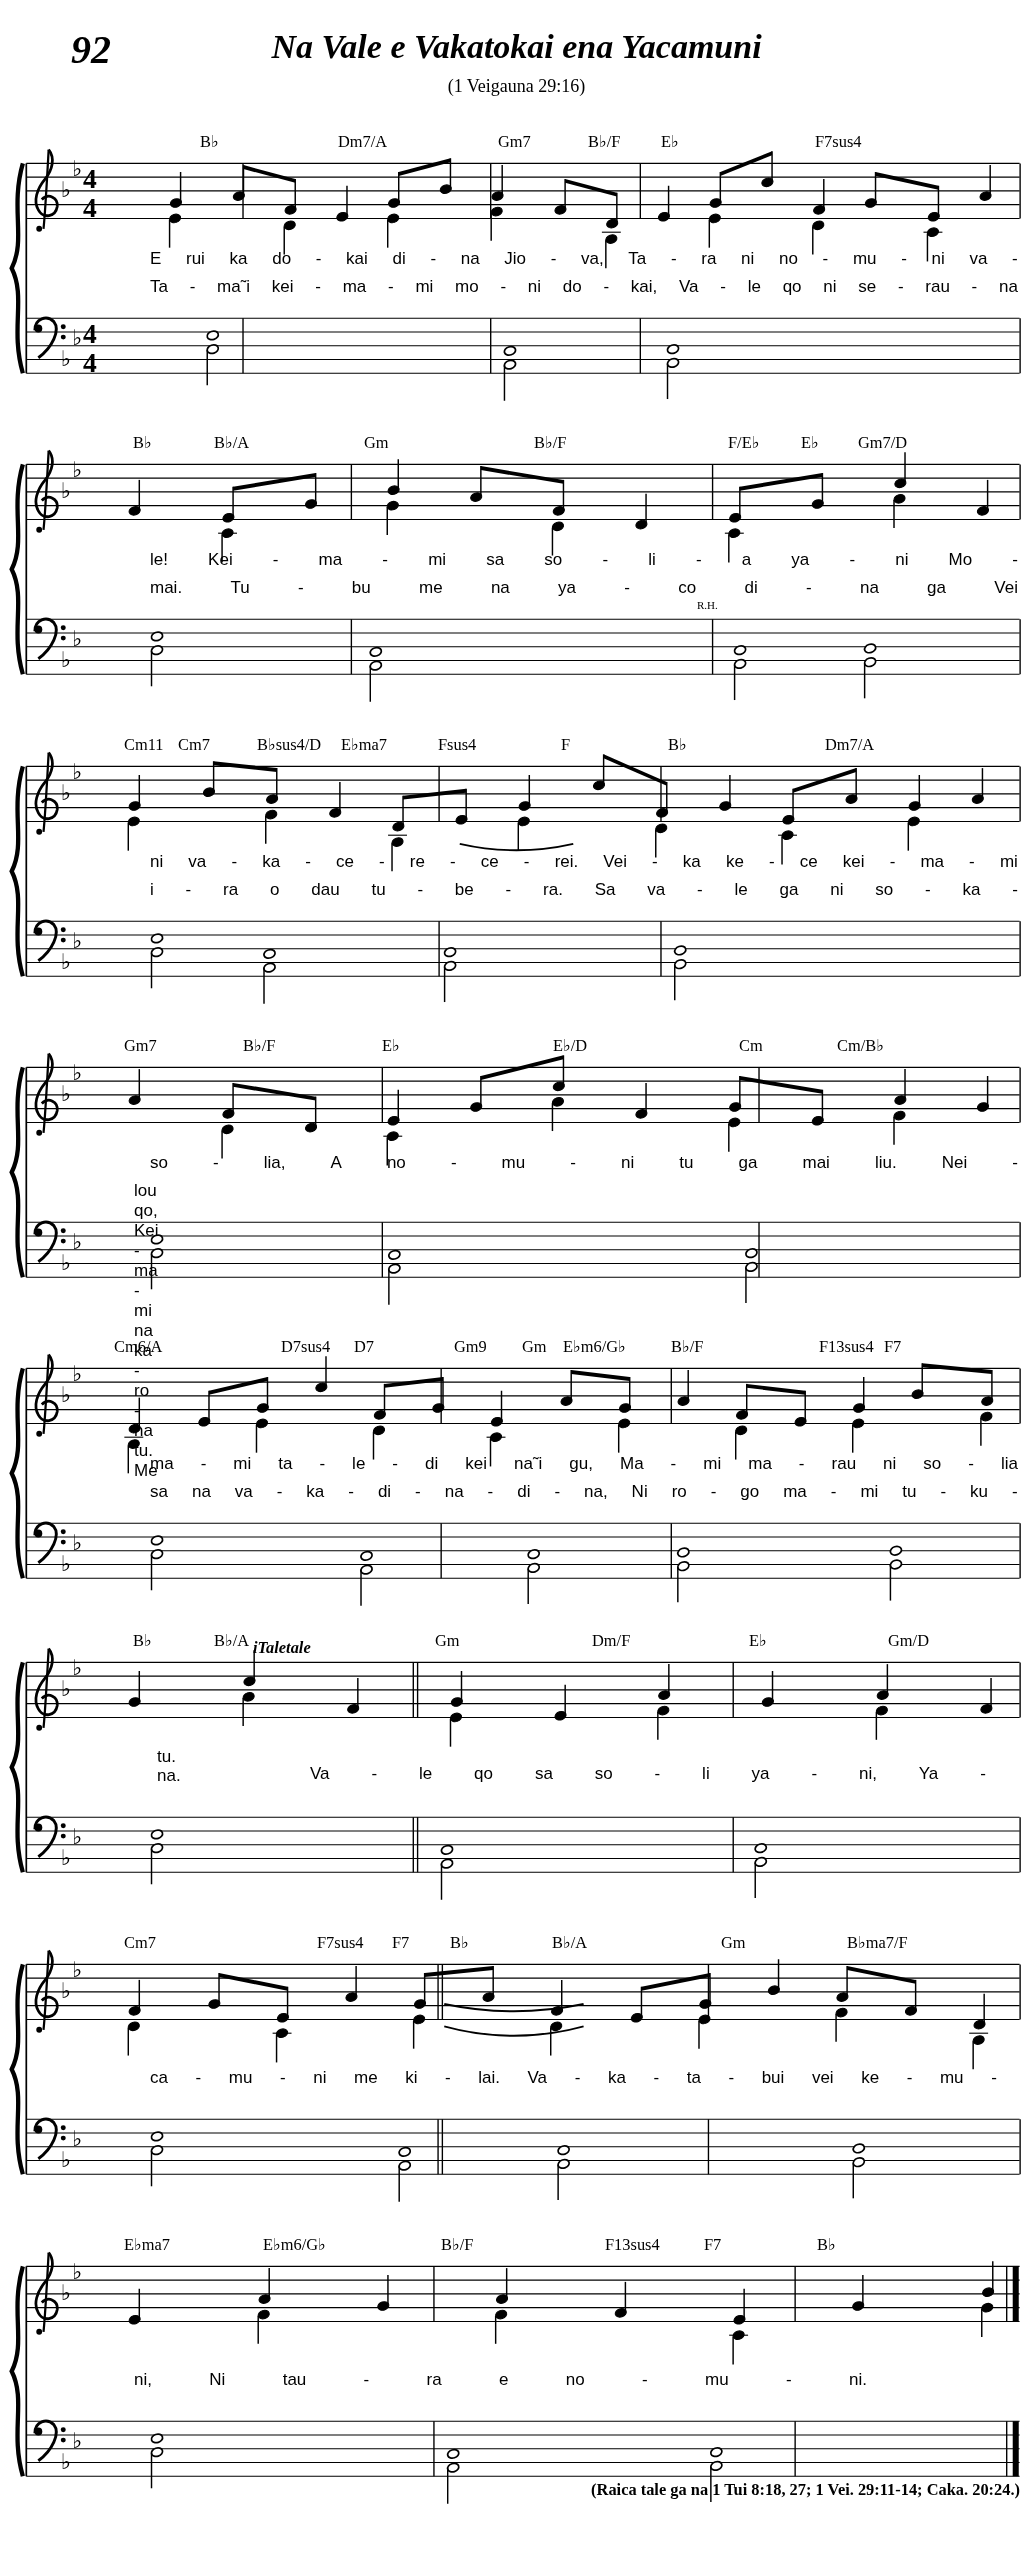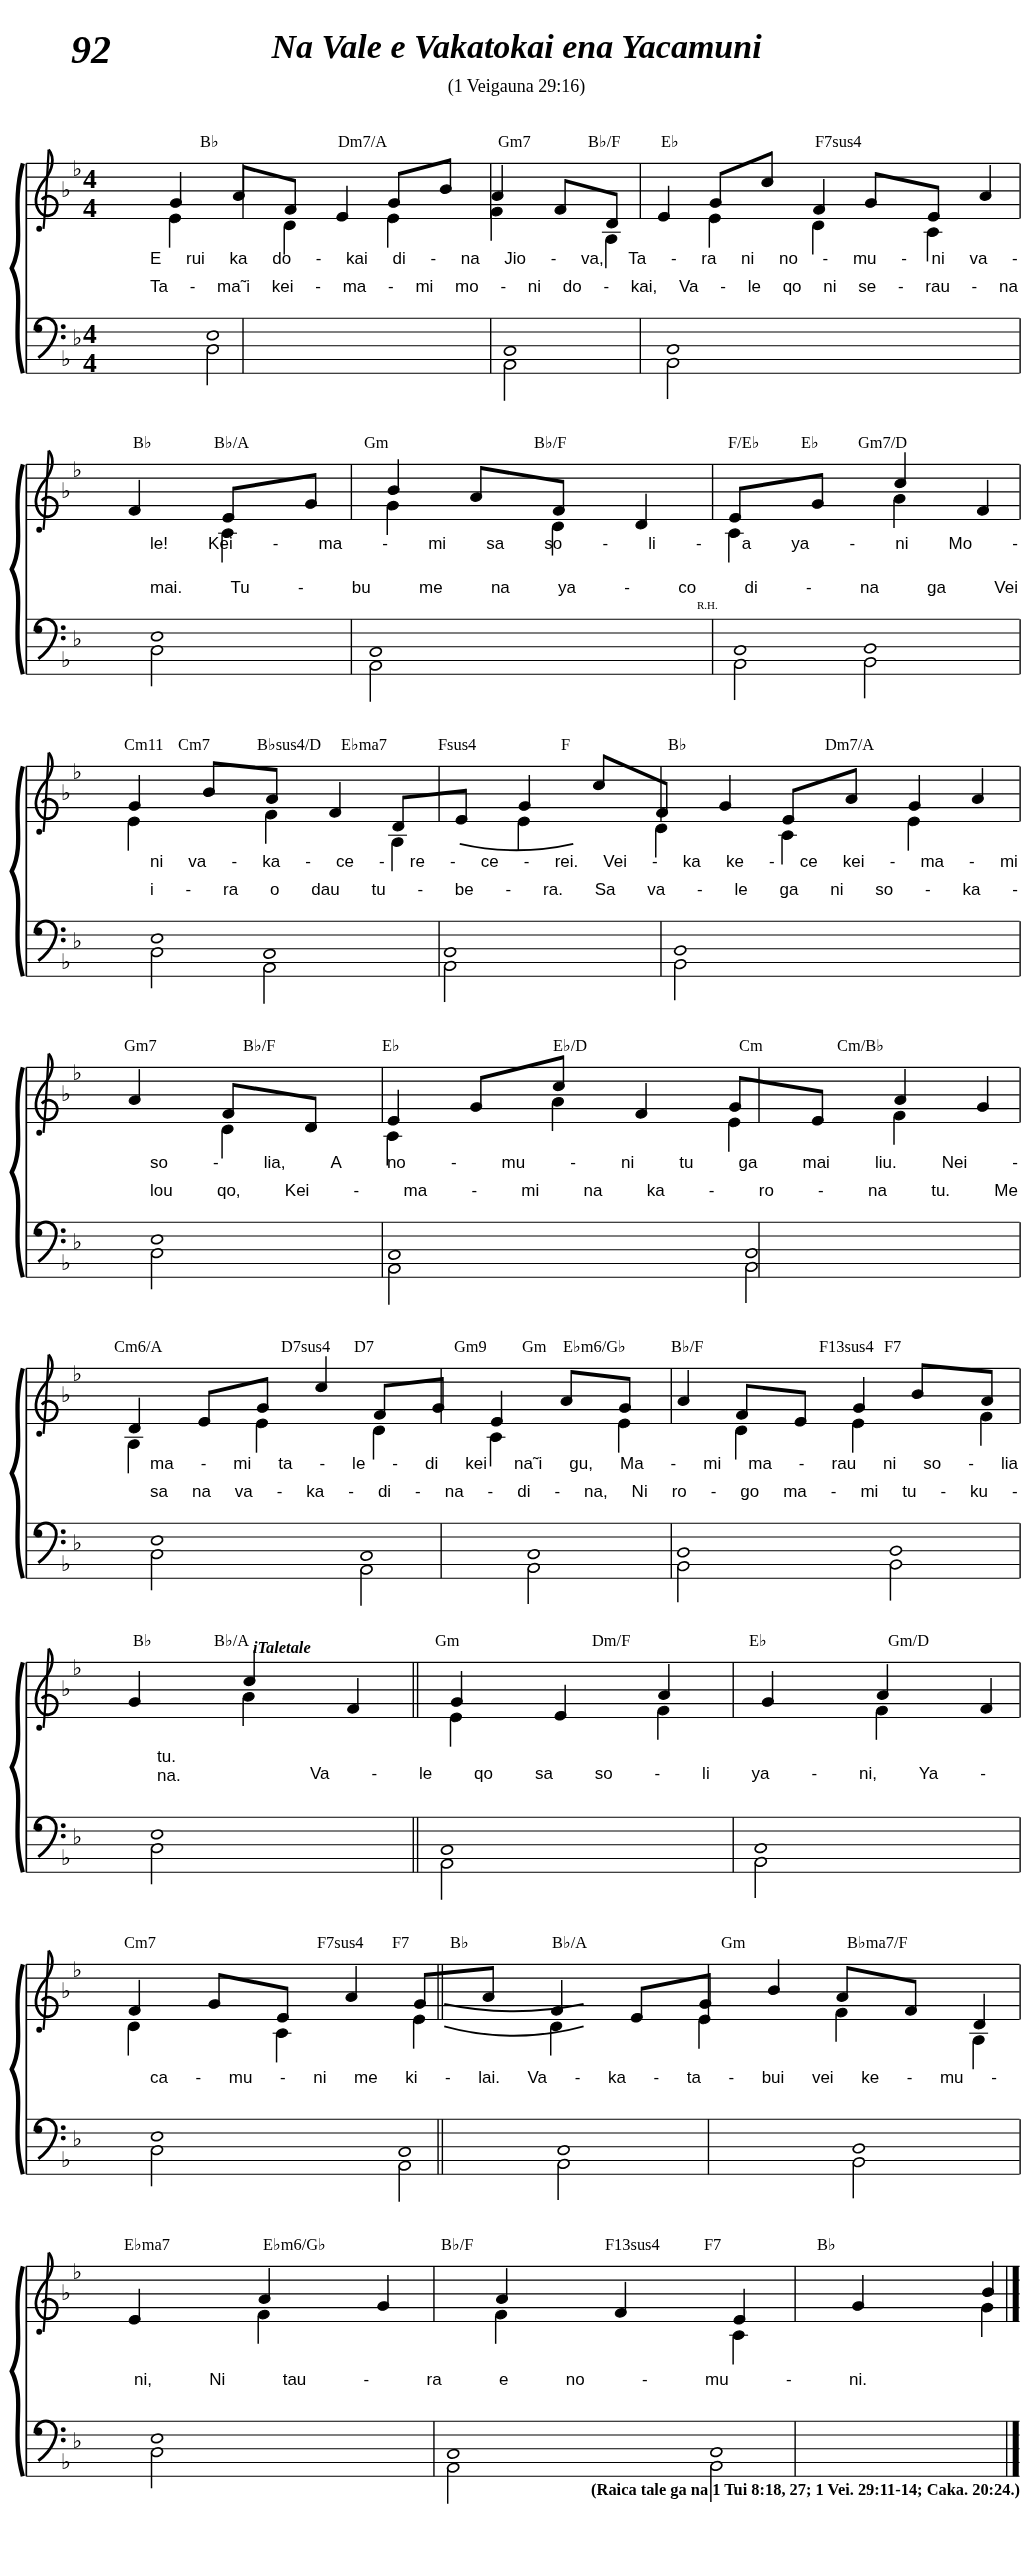--- a/index.html
+++ b/index.html
@@ -295,21 +295,21 @@
           </g>
         </svg>
         <span class="chord" style="left: 133px;">B♭</span>
         <span class="chord" style="left: 214px;">B♭/A</span>
         <span class="chord" style="left: 364px;">Gm</span>
         <span class="chord" style="left: 534px;">B♭/F</span>
         <span class="chord" style="left: 728px;">F/E♭</span>
         <span class="chord" style="left: 801px;">E♭</span>
         <span class="chord" style="left: 858px;">Gm7/D</span>
         <span class="annotation" style="left: 697px; top: 169px;">R.H.</span>
-        <div class="lyric-line" style="left: 150px; width: 868px; top: 104px;">
+        <div class="lyric-line" style="left: 150px; width: 868px; top: 120px;">
           <span>le!</span>
           <span>Kei</span>
           <span>-</span>
           <span>ma</span>
           <span>-</span>
           <span>mi</span>
           <span>sa</span>
           <span>so</span>
           <span>-</span>
           <span>li</span>
@@ -600,21 +600,21 @@
           <span>mu</span>
           <span>-</span>
           <span>ni</span>
           <span>tu</span>
           <span>ga</span>
           <span>mai</span>
           <span>liu.</span>
           <span>Nei</span>
           <span>-</span>
         </div>
-        <div class="lyric-line" style="left: 150px; width: 868px; top: 148px;">
+        <div class="lyric-line" style="left: 134px; width: 868px; top: 148px; flex-direction: column;">
           <span>lou</span>
           <span>qo,</span>
           <span>Kei</span>
           <span>-</span>
           <span>ma</span>
           <span>-</span>
           <span>mi</span>
           <span>na</span>
           <span>ka</span>
           <span>-</span>

